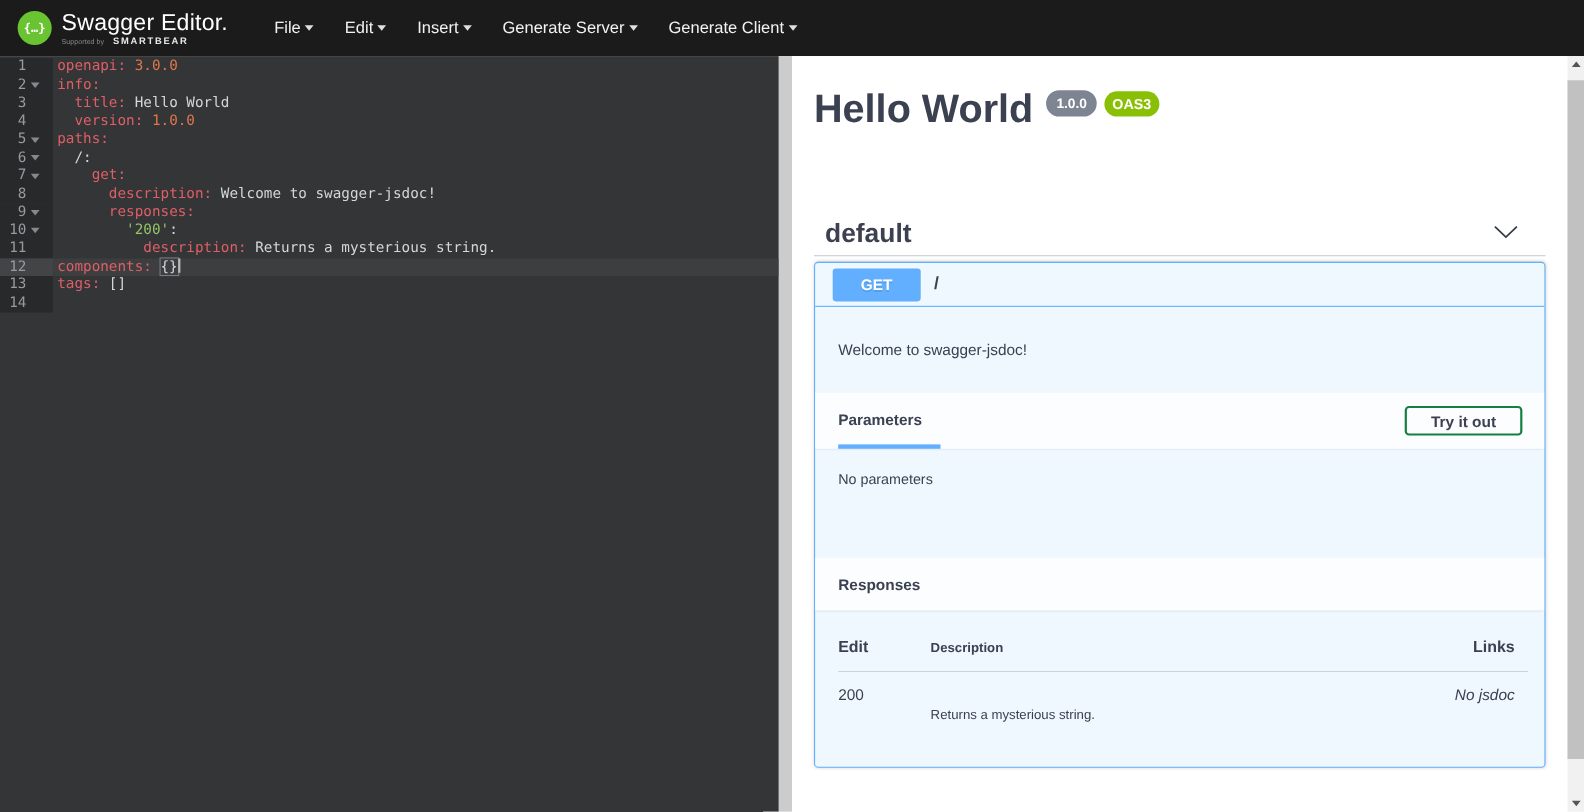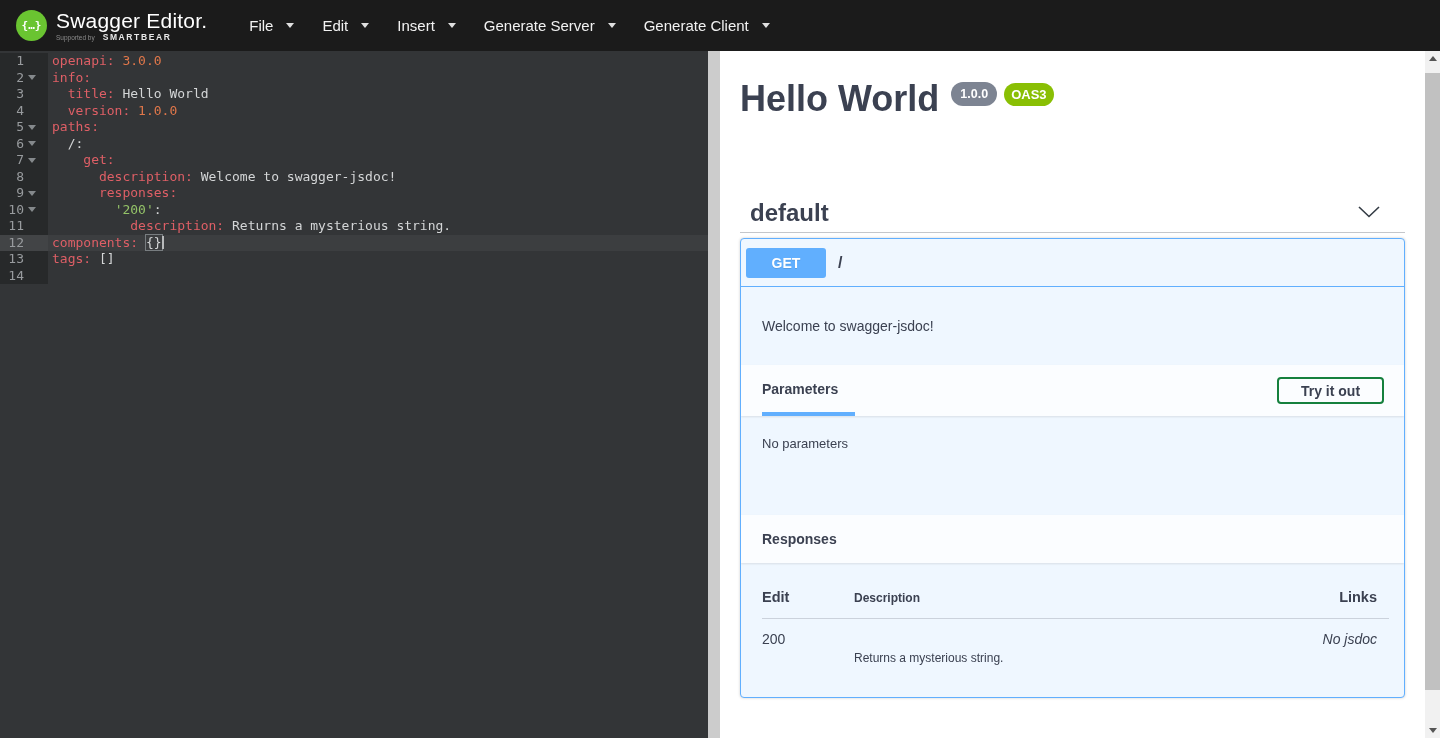--- a/index.html
+++ b/index.html
@@ -20,21 +20,21 @@
     display:flex;align-items:center;padding-left:16px;}
   .logo{width:31px;height:31px;border-radius:50%;background:var(--logo-green);display:flex;
     align-items:center;justify-content:center;color:#fff;font-family:"DejaVu Sans Mono",monospace;
     font-size:11px;font-weight:bold;flex:0 0 auto;}
   .brand{margin-left:9px;margin-right:30px;display:flex;flex-direction:column;}
   .brand-title{color:#fff;font-size:21px;font-weight:500;line-height:22px;letter-spacing:.2px;}
   .brand-sub{display:flex;align-items:baseline;gap:8px;margin-top:0px;}
   .brand-sub .sup{color:#8b8b8b;font-size:6.5px;}
   .brand-sub .sb{color:#e8e8e8;font-size:8.5px;font-weight:bold;letter-spacing:1.6px;}
   .menus{display:flex;align-items:center;gap:28px;margin-left:12px;}
-  .menu-item{display:flex;align-items:center;gap:13px;cursor:pointer;}
+  .menu-item{display:flex;align-items:center;gap:4px;cursor:pointer;}
   .menu-label{color:#f2f2f2;font-size:15px;}
   .caret{width:0;height:0;border-left:4.5px solid transparent;border-right:4.5px solid transparent;
     border-top:5px solid #e0e0e0;display:inline-block;}
 
   
   .editor{position:absolute;left:0;top:51px;width:708px;height:687px;background:var(--editor-bg);
     font-family:"DejaVu Sans Mono",monospace;font-size:13px;cursor:text;}
   .ed-row{display:flex;height:16.5px;line-height:16.5px;white-space:pre;}
   .ed-rows{padding-top:2px;}
   .gut{width:48px;flex:0 0 48px;background:var(--gutter-bg);color:var(--lnum);
@@ -69,42 +69,42 @@
 
   .tag-row{position:absolute;left:20px;top:142px;width:665px;height:40px;display:flex;
     align-items:center;justify-content:space-between;cursor:pointer;}
   .tag-name{font-size:24px;font-weight:bold;color:var(--text-dark);padding-left:10px;}
   .tag-chevron{margin-right:25px;}
   .tag-divider{position:absolute;left:20px;top:181px;width:665px;border-bottom:1px solid rgba(59,65,81,.3);}
 
   .opblock{position:absolute;left:20px;top:187px;width:665px;height:460px;
     background:var(--lightblue);border:1px solid var(--accent);border-radius:4px;
     box-shadow:0 0 3px rgba(0,0,0,.19);overflow:hidden;}
-  .op-summary{height:48px;display:flex;align-items:center;padding:0 5px;
+  .op-summary{height:40px;display:flex;align-items:center;padding:0 16px;
     border-bottom:1px solid var(--accent);cursor:pointer;}
   .method-badge{width:80px;height:30px;background:var(--accent);border-radius:3px;color:#fff;
     font-size:14px;font-weight:bold;display:flex;align-items:center;justify-content:center;
     text-shadow:0 1px 0 rgba(0,0,0,.1);}
   .op-path{margin-left:12px;font-size:16px;font-weight:600;color:var(--text-dark);}
   .op-desc{height:78px;display:flex;align-items:center;padding-left:21px;font-size:14px;color:var(--text-dark);}
   .sec-header{height:51px;background:var(--section-white);box-shadow:0 1px 2px rgba(0,0,0,.1);
     display:flex;align-items:center;justify-content:space-between;padding:0 20px 0 21px;position:relative;}
   .tab-item{height:100%;display:flex;align-items:center;border-bottom:4px solid var(--accent);
     padding-right:17px;font-size:14px;font-weight:bold;color:var(--text-dark);cursor:pointer;}
   .tryout-btn{width:107px;height:27px;background:transparent;border:2px solid #15803d;border-radius:4px;
     font-family:"Liberation Sans",sans-serif;font-size:14px;font-weight:bold;color:var(--text-dark);cursor:pointer;}
   .sec-header.resp{height:48px;}
   .sec-label{font-size:14px;font-weight:bold;color:var(--text-dark);}
   .params-body{height:99px;padding:20px 20px 0 21px;font-size:13px;color:var(--text-dark);}
   .resp-body{height:134px;padding:0 15px 0 21px;}
   .resp-table{width:100%;}
   .rt-head{display:flex;align-items:baseline;padding:26px 0 13px 0;border-bottom:1px solid rgba(59,65,81,.2);}
   .rt-row{display:flex;align-items:flex-start;}
   .col-code{width:84px;flex:0 0 84px;}
-  .col-desc{flex:1;margin-left:8px;}
+  .col-desc{flex:1;}
   .col-links{width:110px;flex:0 0 110px;text-align:right;padding-right:12px;}
   .rt-head .col-code,.rt-head .col-links{font-size:14.5px;font-weight:bold;color:var(--text-dark);}
   .rt-head .col-desc{font-size:12px;font-weight:bold;color:var(--text-dark);}
   .rt-row .col-code{font-size:14px;color:var(--text-dark);padding-top:12px;}
   .rt-row .col-desc{font-size:12px;color:var(--text-dark);padding-top:32px;}
   .rt-row .col-links{font-size:14px;font-style:italic;color:var(--text-dark);padding-top:12px;}
 
   
   .scrollbar{position:absolute;left:1425px;top:51px;width:15px;height:687px;background:var(--sb-track);}
   .sb-arrow{position:absolute;left:0;width:15px;height:15px;display:flex;align-items:center;justify-content:center;cursor:pointer;}

